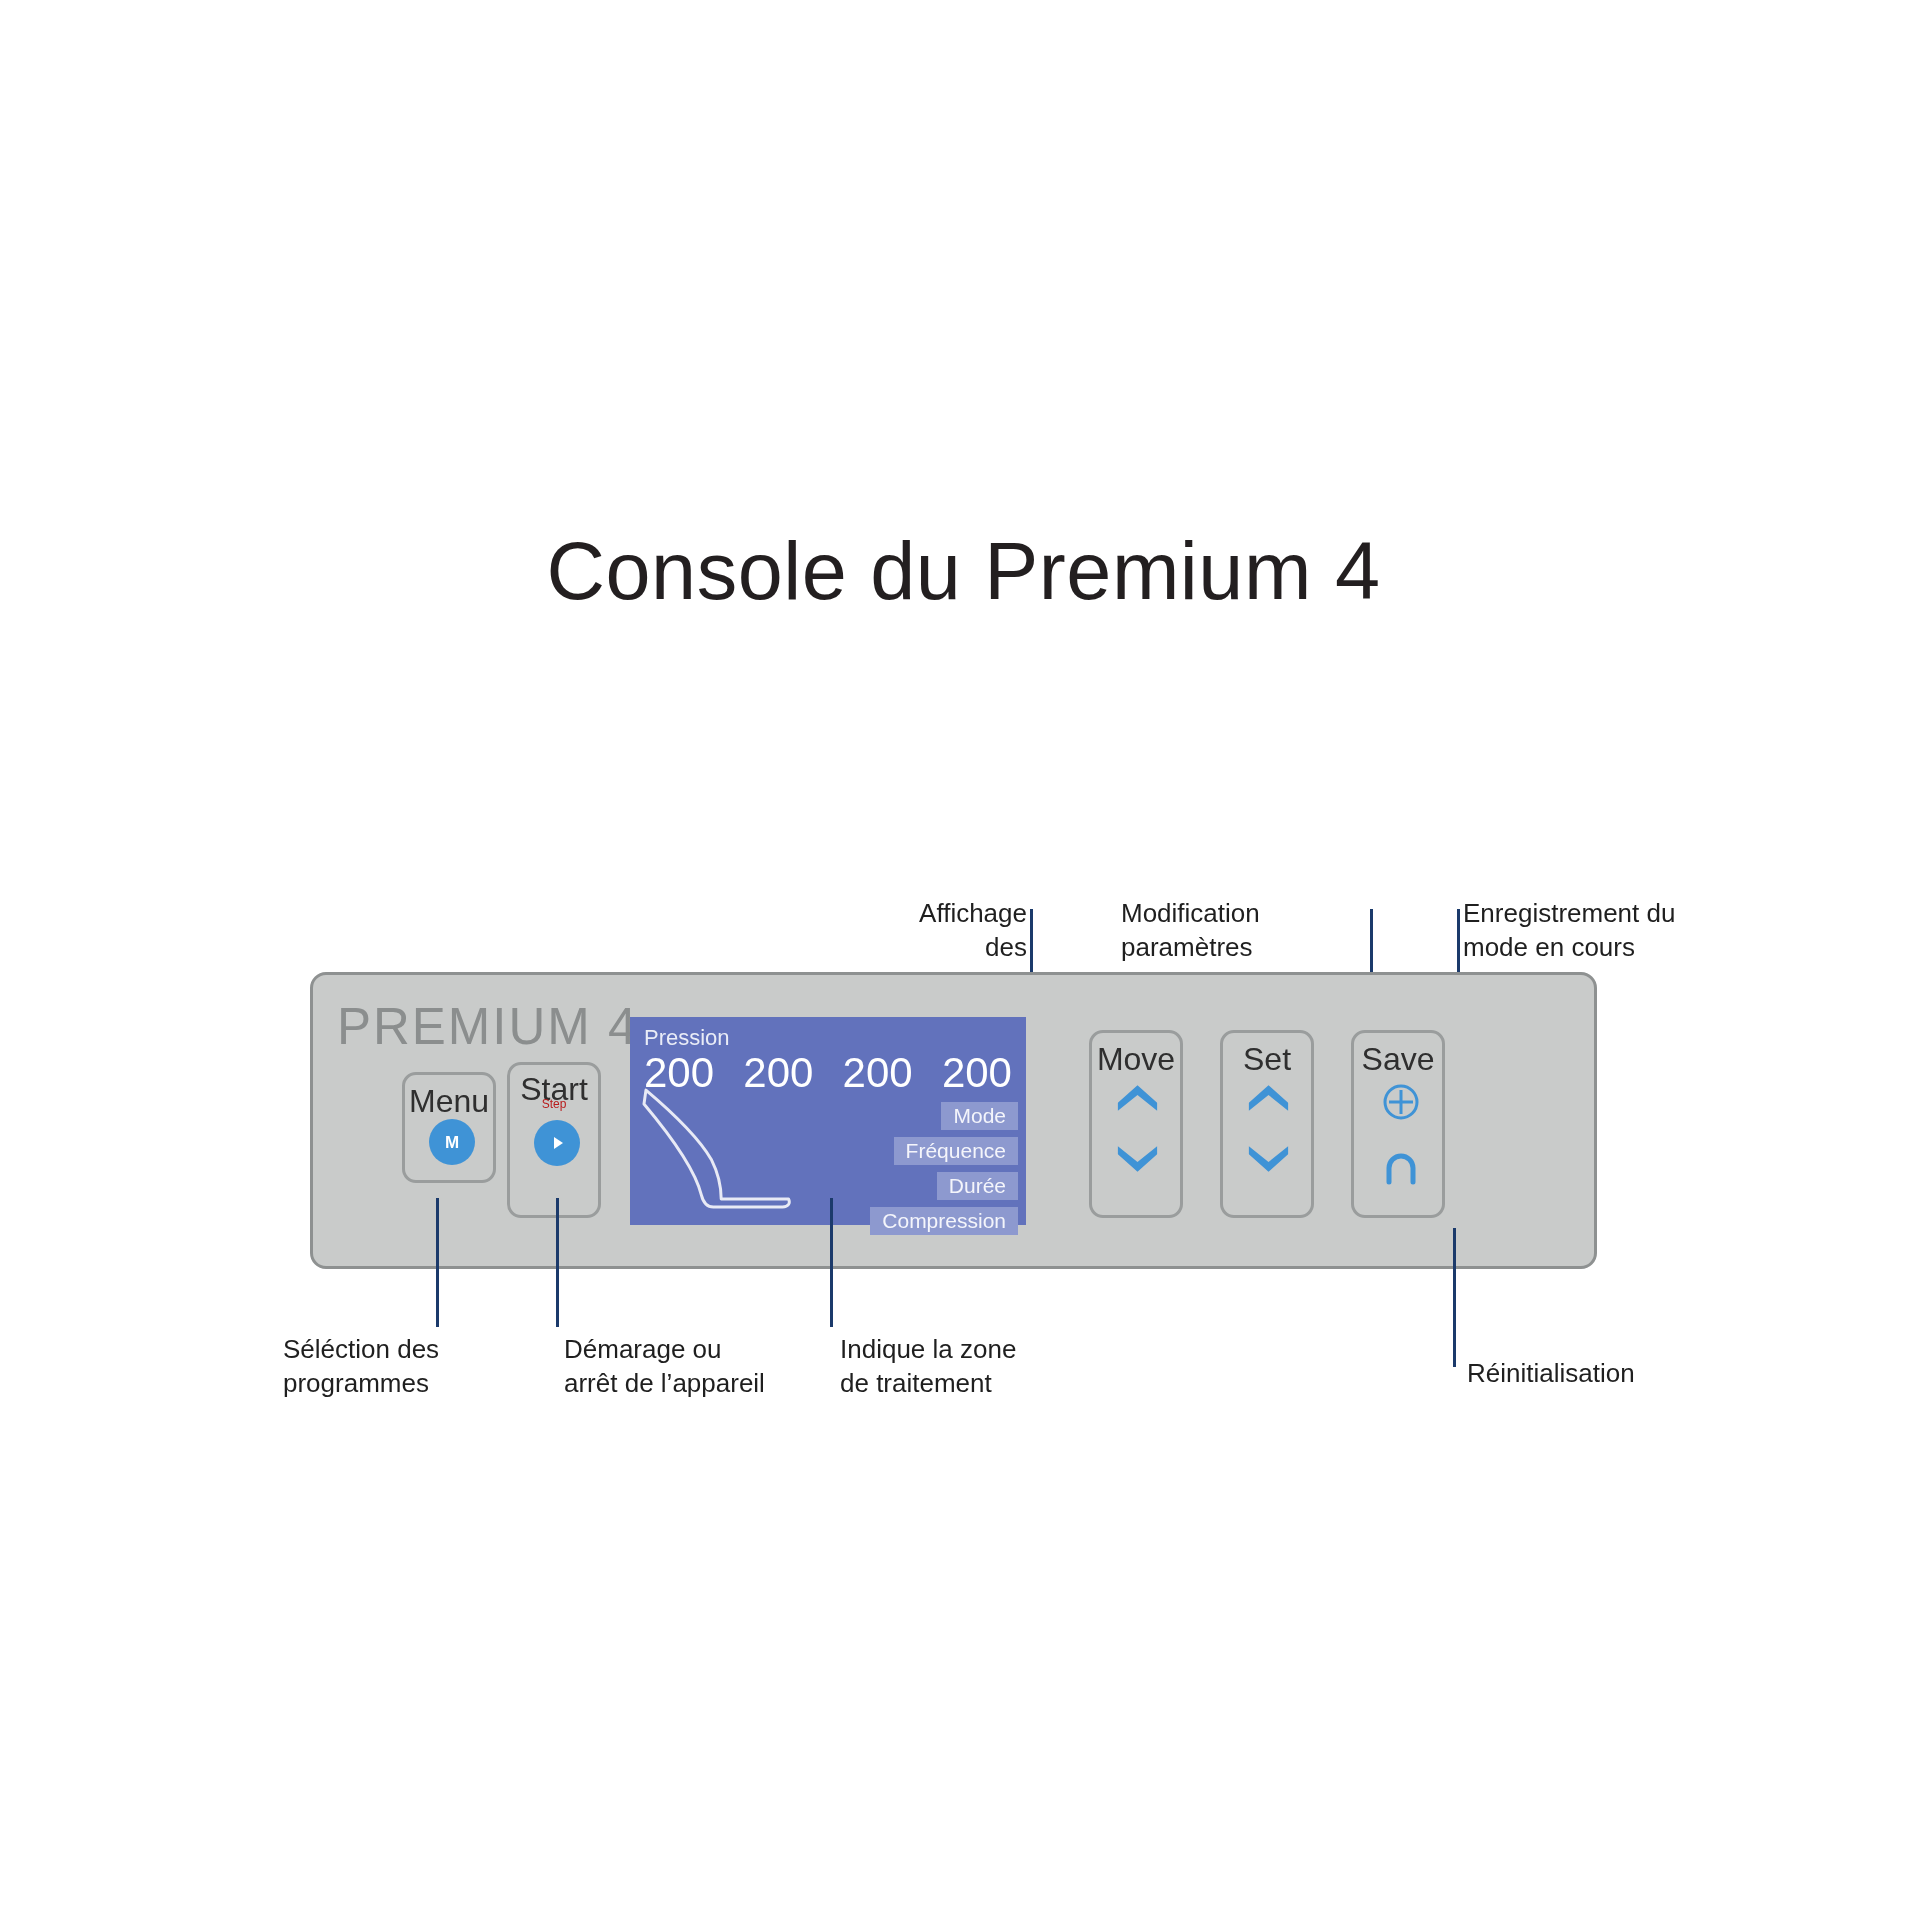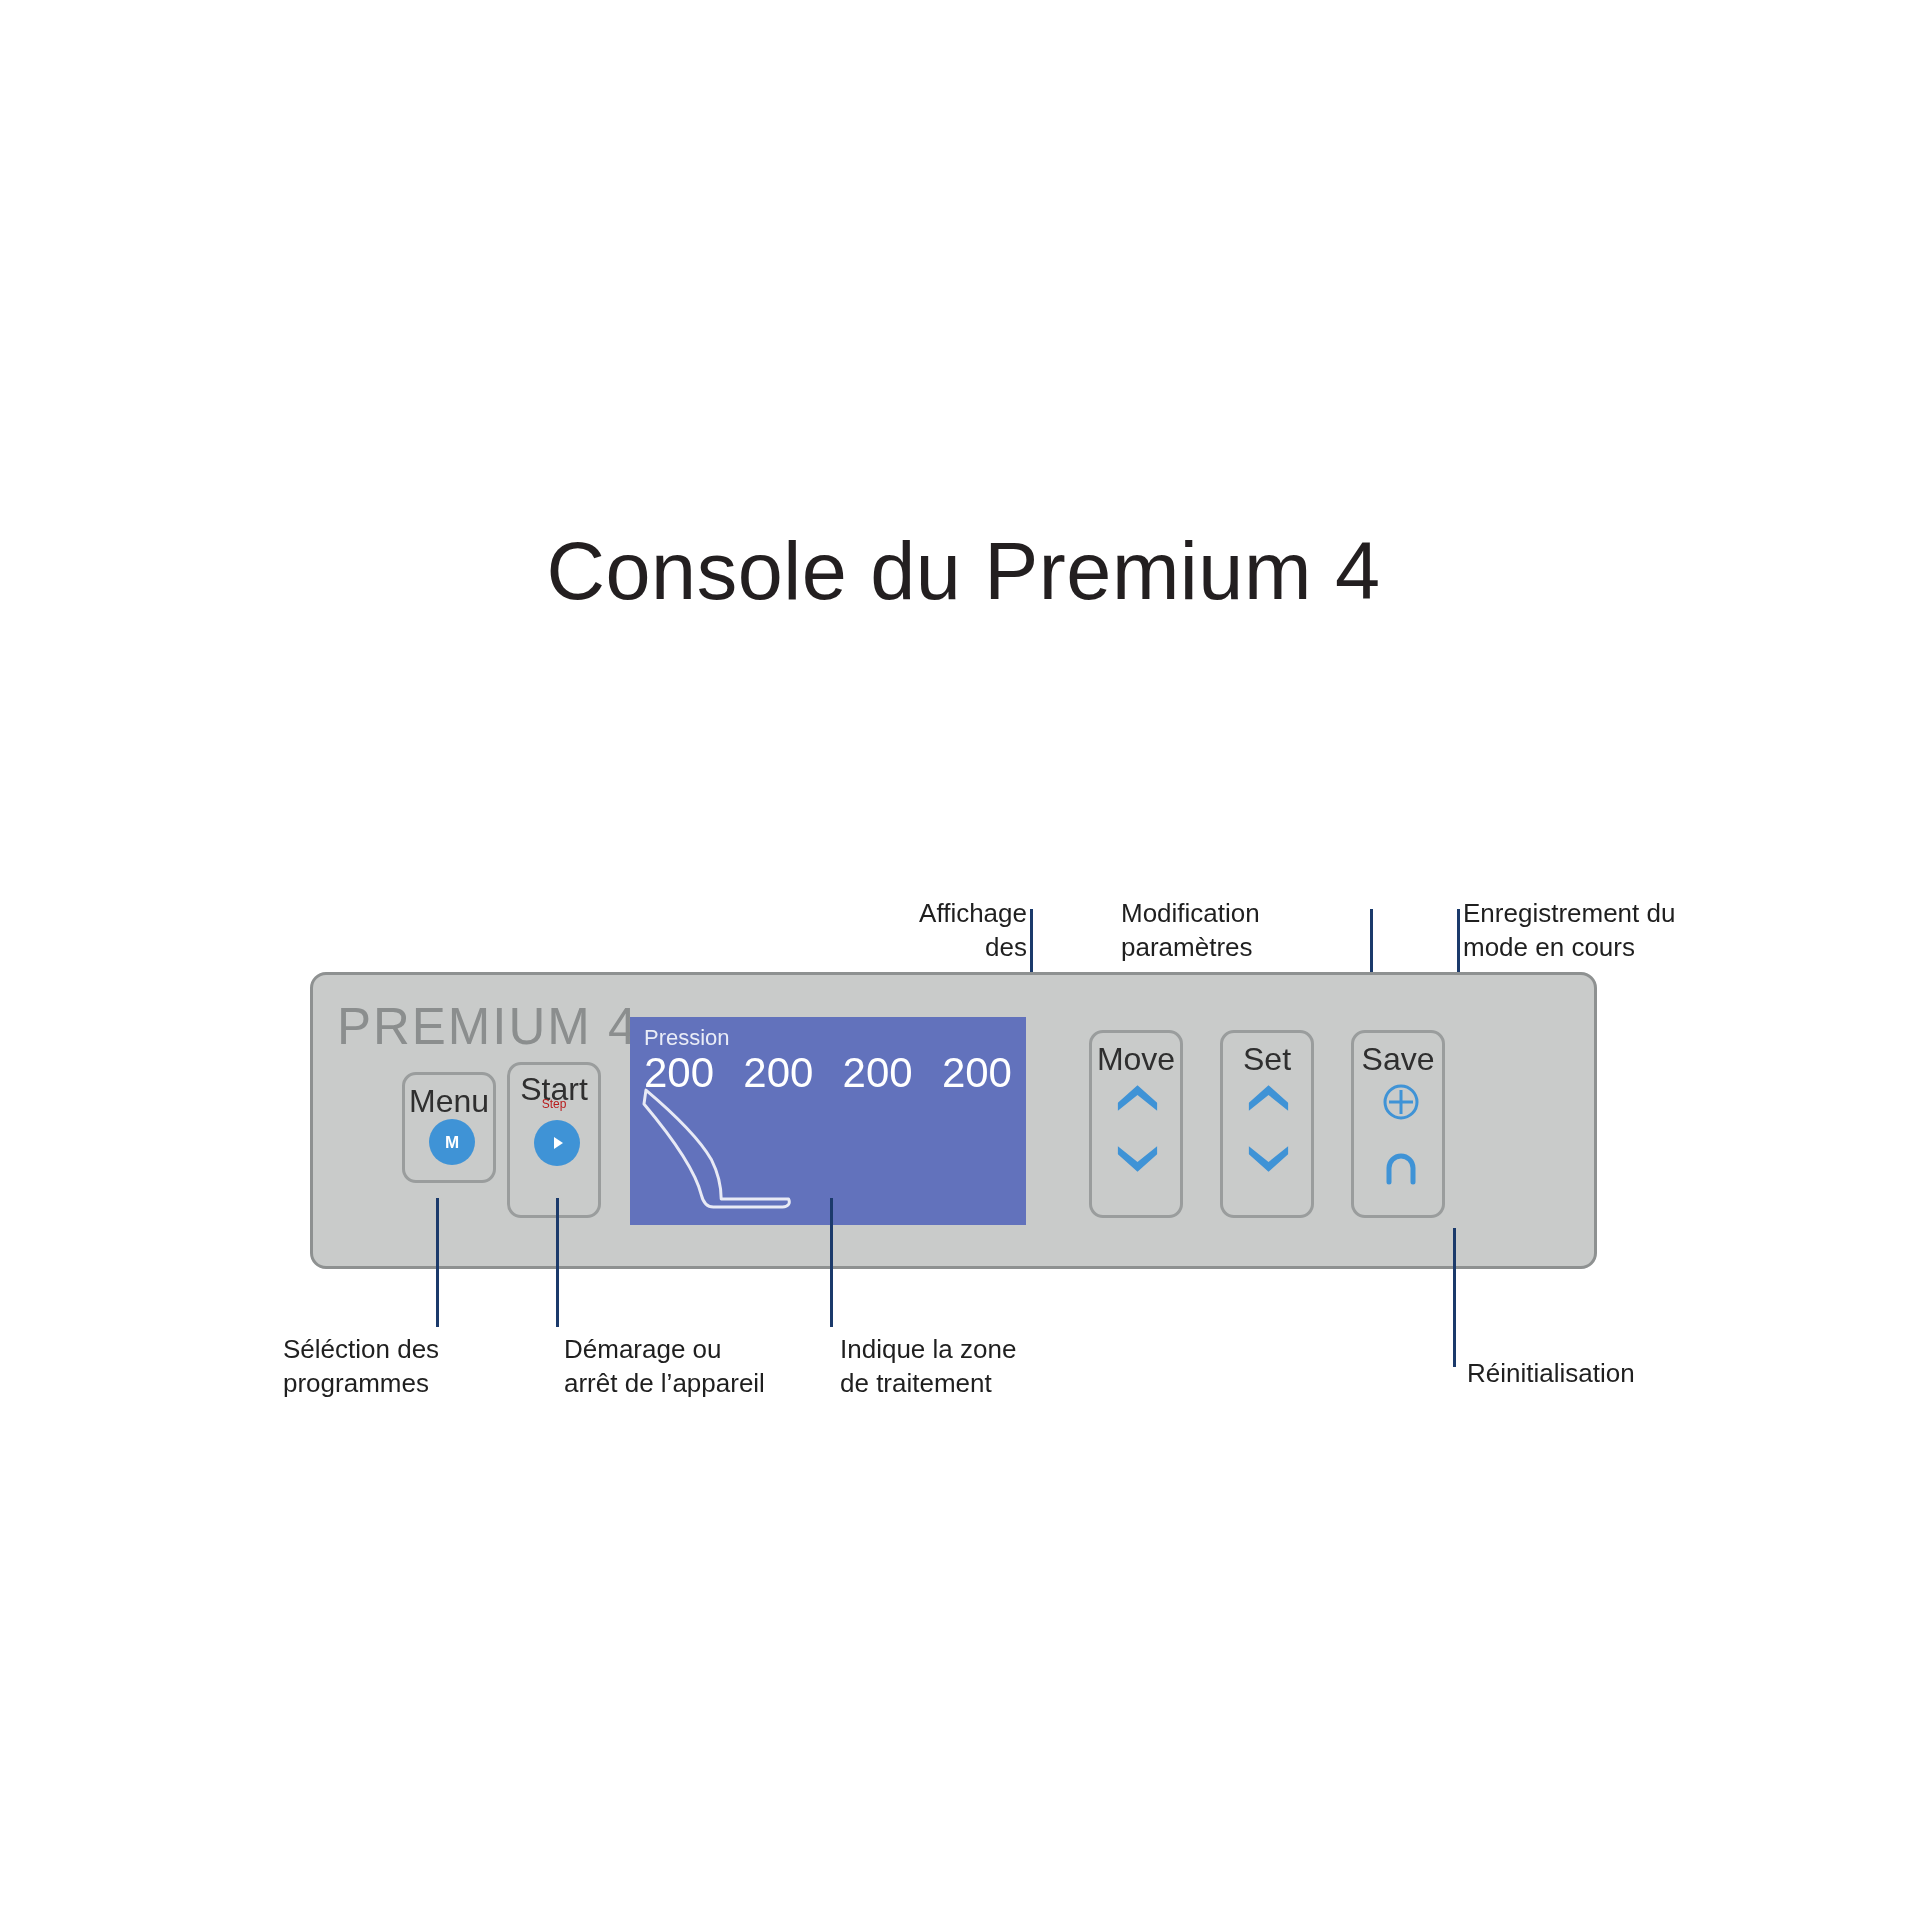--- a/index.html
+++ b/index.html
@@ -201,20 +201,26 @@
       <span>200</span>
       <span>200</span>
       <span>200</span>
       <span>200</span>
     </div>
 
     <svg class="leg-svg" width="198" height="129" viewBox="0 0 200 130">
       <path d="M4,4 C30,26 56,50 70,74 C78,90 80,104 80,114 L148,114 C150,118 148,122 142,122 L72,122 C66,122 62,118 60,110 C54,86 34,56 2,18 Z" fill="none" stroke="#e8eaf5" stroke-width="3" stroke-linejoin="round"></path>
     </svg>
 
+    <div class="lcd-menu">
+      <div class="lcd-menu-item">Mode</div>
+      <div class="lcd-menu-item">Fréquence</div>
+      <div class="lcd-menu-item">Durée</div>
+      <div class="lcd-menu-item">Compression</div>
+    </div>
   </div>
 
   <div class="keycap" style="left:776px; top:55px; width:94px; height:188px;">
     <div class="key-label" style="top:8px;">Move</div>
     <div style="position:absolute; left:20px; top:42px; width:51px; height:40px;">
       <svg width="51" height="40" viewBox="0 0 52 40" aria-hidden="true">
         <path d="M6,28 L26,10 L46,28 L46,36 L26,20 L6,36 Z" fill="#3f93d6"></path>
       </svg>
     </div>
     <div style="position:absolute; left:20px; top:109px; width:51px; height:40px;">

